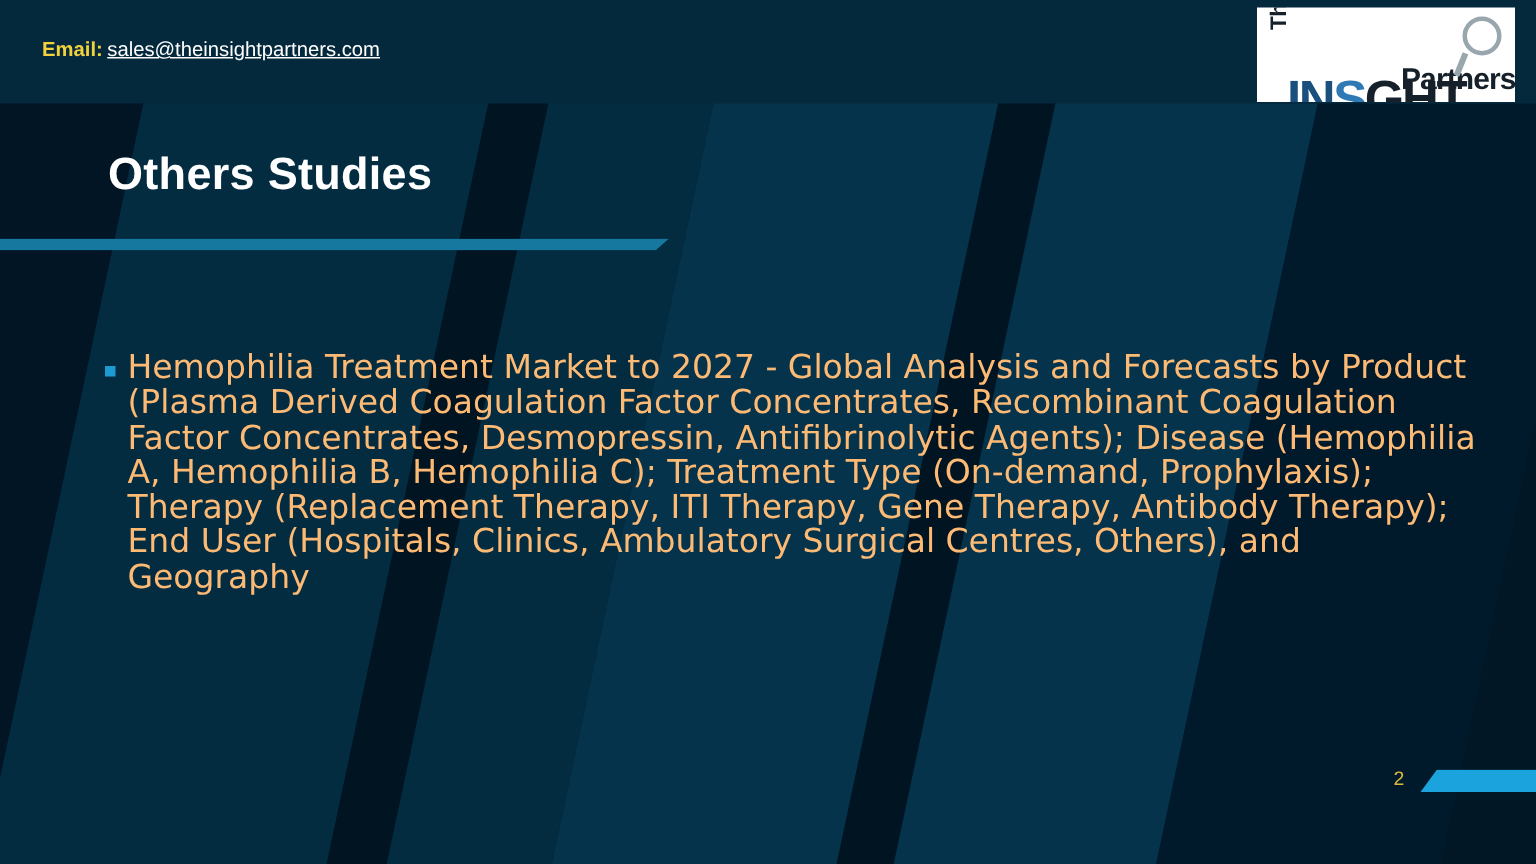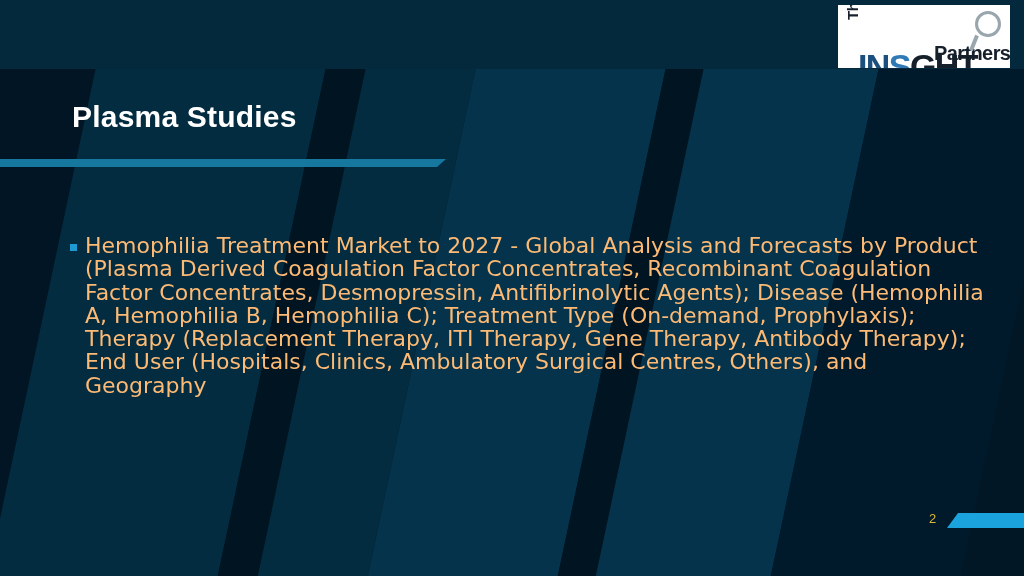--- a/index.html
+++ b/index.html
@@ -142,30 +142,33 @@
       <div class="stripe" style="left: 370px; width: 40px; background: rgb(1, 20, 34);"></div>
       <div class="stripe" style="left: 410px; width: 110px; background: rgb(4, 44, 65);"></div>
       <div class="stripe" style="left: 520px; width: 190px; background: rgb(5, 51, 75);"></div>
       <div class="stripe" style="left: 710px; width: 38px; background: rgb(1, 20, 34);"></div>
       <div class="stripe" style="left: 748px; width: 175px; background: rgb(5, 51, 75);"></div>
       <div class="stripe" style="left: 923px; width: 190px; background: rgb(1, 26, 43);"></div>
     </div>
 
   <div id="header-band"></div>
 
+  <div id="email-line">
+    <span id="email-label">Email:</span><a id="email-link" href="#">sales@theinsightpartners.com</a>
+  </div>
 
   <div id="logo-box">
     <span id="logo-the">The</span>
     <span id="logo-insight"><span class="seg-in">IN</span><span class="seg-s">S</span><span class="seg-ght">GHT</span></span>
     <span id="logo-lens"></span>
     <span id="logo-lens-handle"></span>
     <span id="logo-partners">Partners</span>
   </div>
 
-  <div id="title">Plasma Studies</div>
+  <div id="title">Others Studies</div>
   <div id="title-rule"></div>
 
   <div id="body-block">
     <div id="bullet-row">
       <span id="bullet-marker"></span>
       <span id="bullet-text">Hemophilia Treatment Market to 2027 - Global Analysis and Forecasts by Product (Plasma Derived Coagulation Factor Concentrates, Recombinant Coagulation Factor Concentrates, Desmopressin, Antifibrinolytic Agents); Disease (Hemophilia A, Hemophilia B, Hemophilia C); Treatment Type (On-demand, Prophylaxis); Therapy (Replacement Therapy, ITI Therapy, Gene Therapy, Antibody Therapy); End User (Hospitals, Clinics, Ambulatory Surgical Centres, Others), and Geography</span>
     </div>
   </div>
 
   <div id="page-number">2</div>

